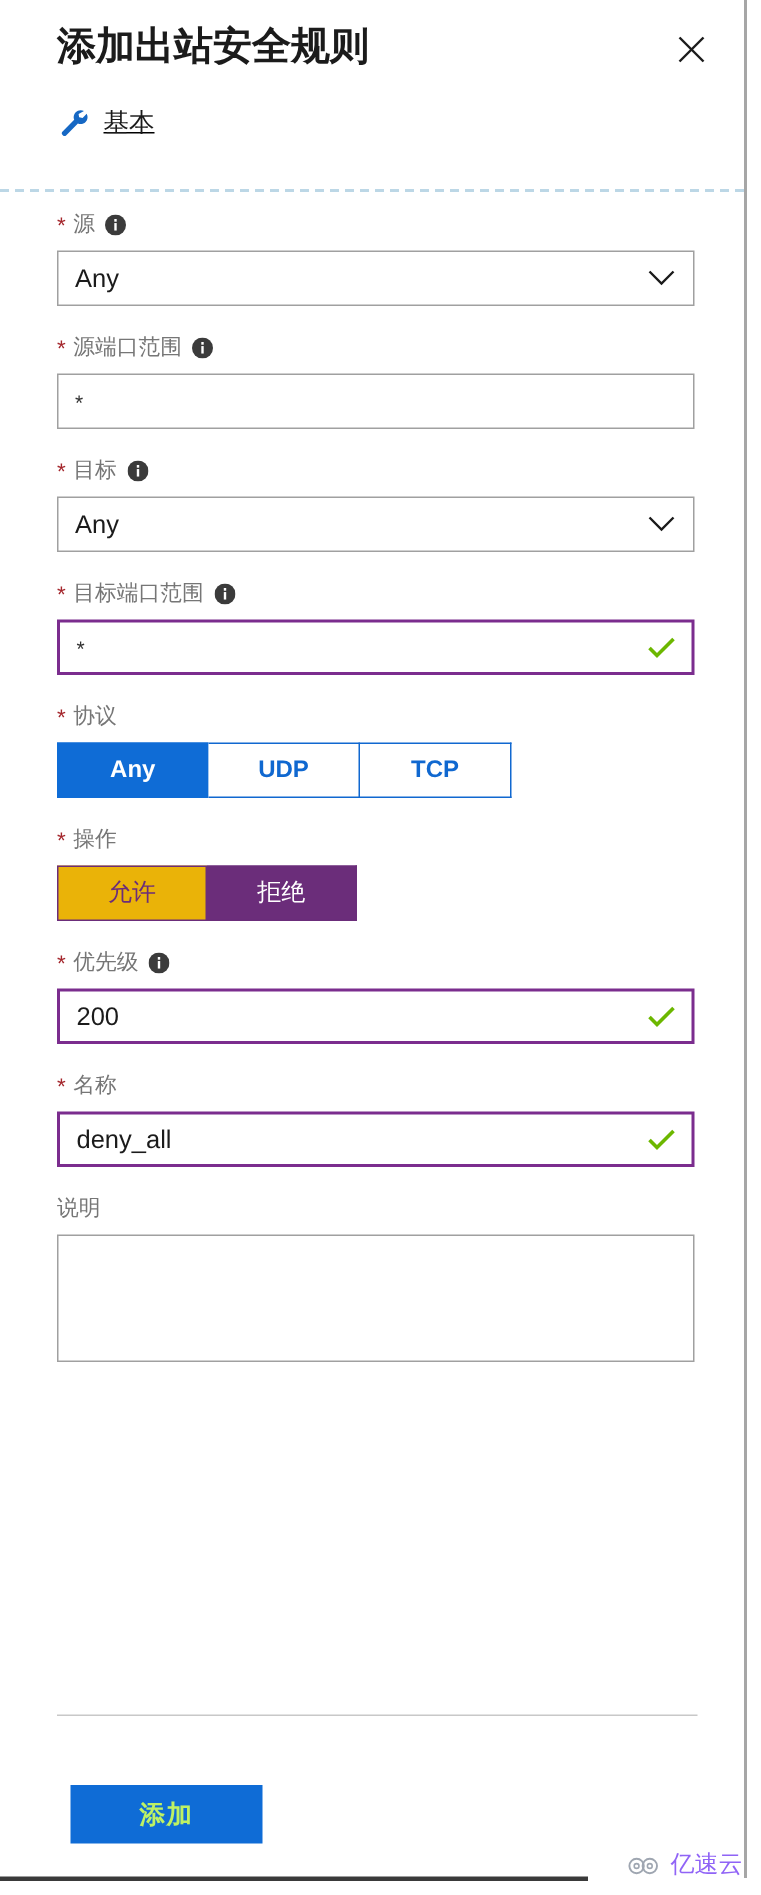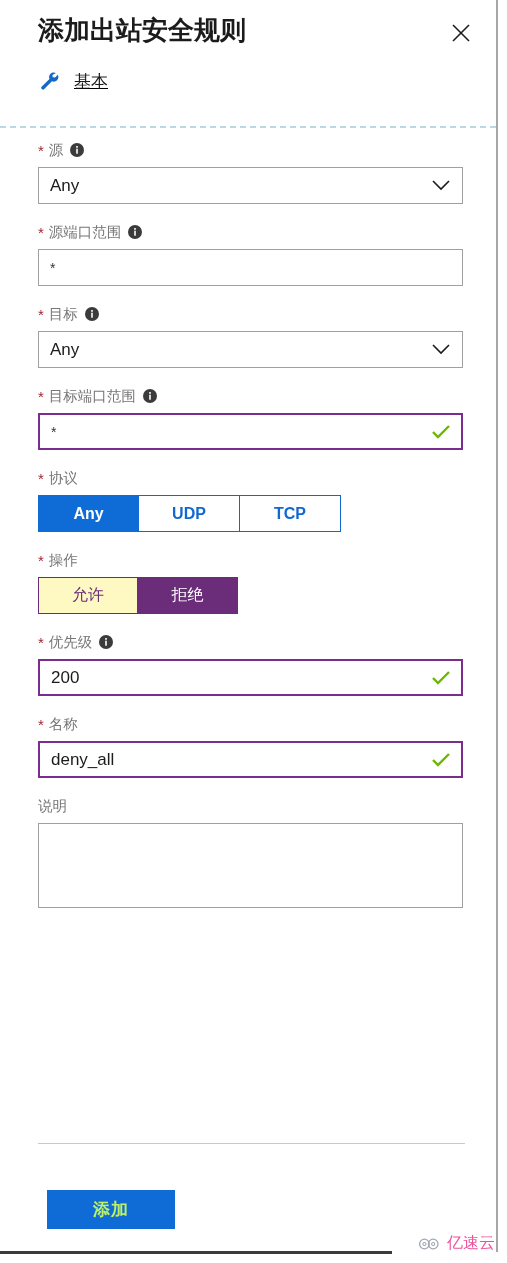--- a/index.html
+++ b/index.html
@@ -59,22 +59,22 @@
   }
   .close-btn svg { display: block; }
   .blade-subtitle {
     font-size: 13.5px;
     color: #6e6e6e;
     padding: 3px 0 0 38px;
     line-height: 18px;
   }
   .section-head {
     display: flex;
-    align-items: flex-start;
-    gap: 14px;
+    align-items: flex-end;
+    gap: 9px;
     padding: 22px 0 0 38px;
     text-decoration: underline;
   }
   .section-head .label {
     font-size: 17px;
     color: #1b1b1b;
   }
   .wrench { display:block; }
   .dashed-sep {
     position: absolute;
@@ -169,21 +169,21 @@
     background: #0f6cd6;
     color: #ffffff;
     border-color: #0f6cd6;
   }
   
   .tg-action .toggle {
     width: 100px;
     border: 1px solid #6b2d7a;
     border-left-width: 0;
     color: #6b2d7a;
-    background: #fef9c3;
+    background: #eab308;
     font-weight: normal;
     font-size: 16px;
   }
   .tg-action .toggle:first-child { border-left-width: 1px; }
   .tg-action .toggle.sel {
     background: #6b2d7a;
     color: #ffffff;
     border-color: #6b2d7a;
     font-family: Liberation Mono, monospace;
   }
@@ -222,21 +222,21 @@
     letter-spacing: 1px;
   }
 
   
   .watermark {
     position: absolute;
     right: 12px; top: 1233px;
     display: flex;
     align-items: center;
     gap: 5px;
-    color: #ec4899;
+    color: #8b5cf6;
     font-size: 16px;
     opacity: .95;
   }
 </style>
 </head>
 <body>
 
 <div id="page">
 
   <div class="header">

